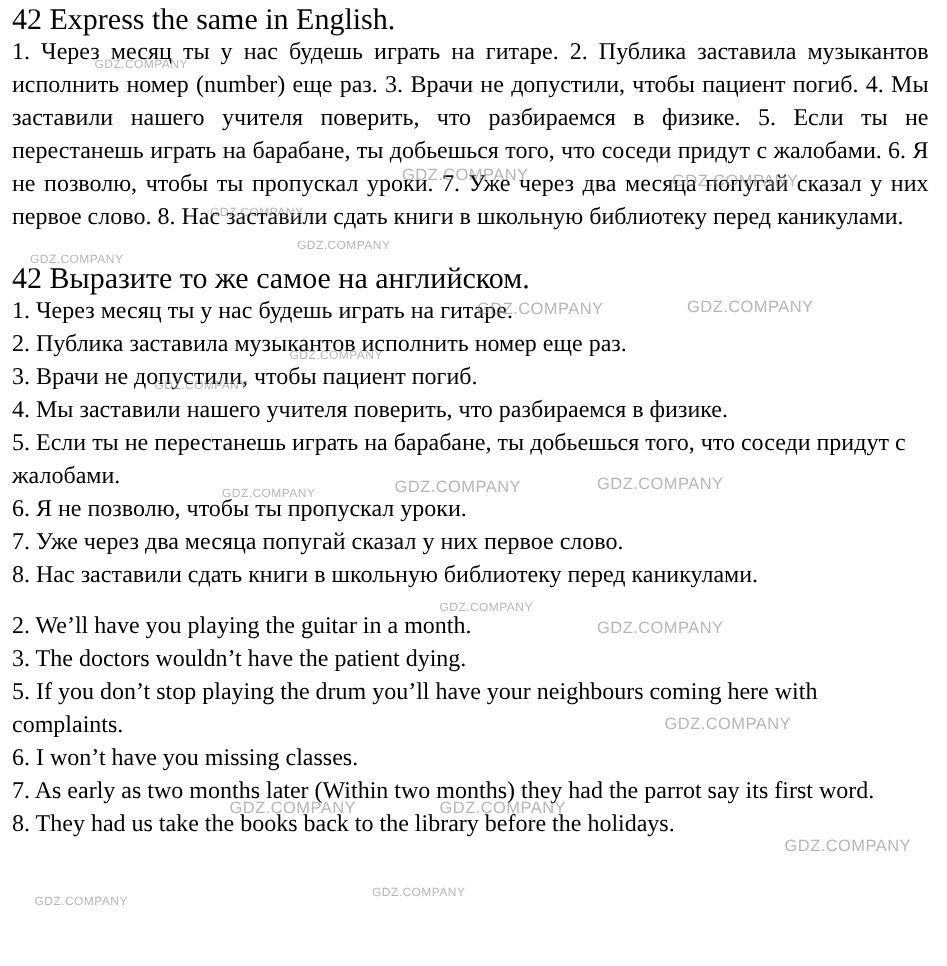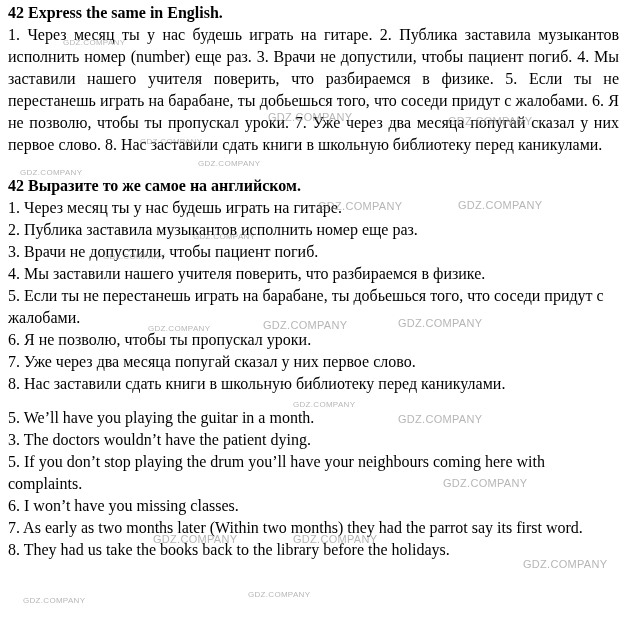--- a/index.html
+++ b/index.html
@@ -17,23 +17,23 @@
     overflow: hidden;
   }
   .page {
     position: relative;
     width: 631px;
     height: 644px;
     box-sizing: border-box;
     padding: 2px 12px 0 8px;
   }
   .heading {
-    font-weight: bold;
+    font-weight: normal;
     margin: 0;
-    font-size: 16px;
+    font-size: 20px;
     line-height: 22px;
   }
   .heading-2 {
     margin-top: 19px;
     margin-bottom: 0;
   }
   .intro {
     margin: 0;
     text-align: justify;
   }
@@ -71,21 +71,21 @@
     <p class="line">2. Публика заставила музыкантов исполнить номер еще раз.</p>
     <p class="line">3. Врачи не допустили, чтобы пациент погиб.</p>
     <p class="line">4. Мы заставили нашего учителя поверить, что разбираемся в физике.</p>
     <p class="line">5. Если ты не перестанешь играть на барабане, ты добьешься того, что соседи придут с жалобами.</p>
     <p class="line">6. Я не позволю, чтобы ты пропускал уроки.</p>
     <p class="line">7. Уже через два месяца попугай сказал у них первое слово.</p>
     <p class="line">8. Нас заставили сдать книги в школьную библиотеку перед каникулами.</p>
   </div>
 
   <div class="answers-block">
-    <p class="line">5. We’ll have you playing the guitar in a month.</p>
+    <p class="line">2. We’ll have you playing the guitar in a month.</p>
     <p class="line">3. The doctors wouldn’t have the patient dying.</p>
     <p class="line">5. If you don’t stop playing the drum you’ll have your neighbours coming here with complaints.</p>
     <p class="line">6. I won’t have you missing classes.</p>
     <p class="line">7. As early as two months later (Within two months) they had the parrot say its first word.</p>
     <p class="line">8. They had us take the books back to the library before the holidays.</p>
   </div>
 
   <span class="wm wm-s" style="left:63px;top:32px">GDZ.COMPANY</span>
   <span class="wm wm-m" style="left:268px;top:106px">GDZ.COMPANY</span>
   <span class="wm wm-m" style="left:448px;top:110px">GDZ.COMPANY</span>

